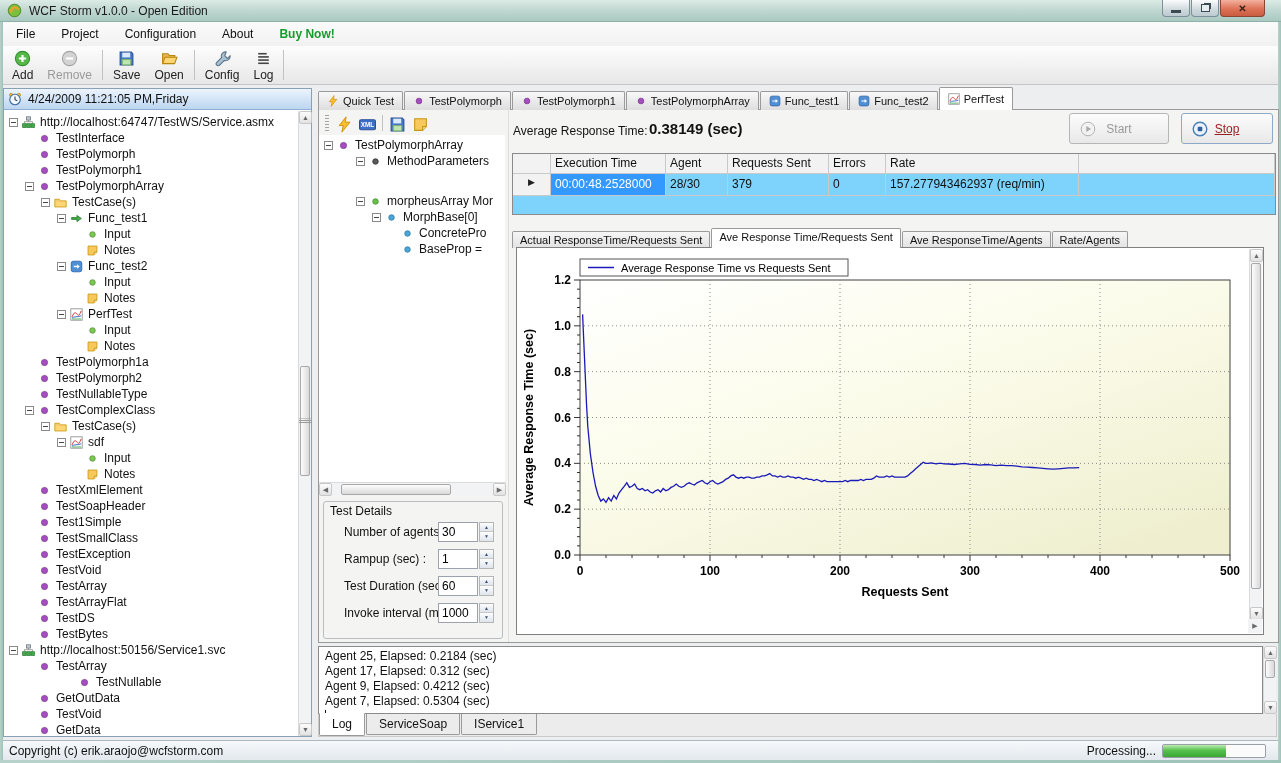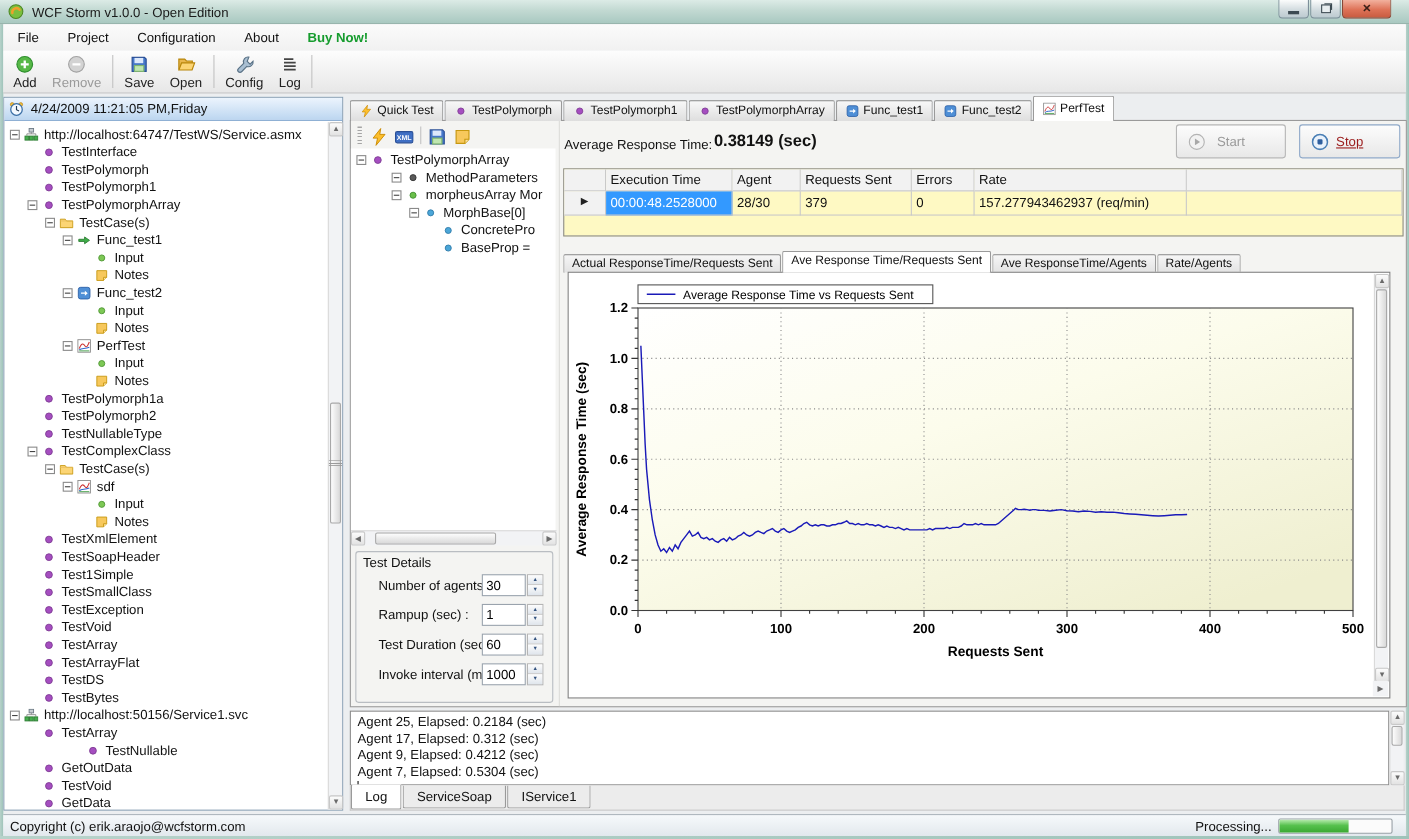--- a/index.html
+++ b/index.html
@@ -95,21 +95,21 @@
   
   #avg-label { position:absolute; left:194px; top:14px; font-size:12px; }
   #avg-value { position:absolute; left:330px; top:10px; font-size:15px; font-weight:bold; }
   .cmd-btn { position:absolute; top:3px; height:31px; border:1px solid #b6b6b6; border-radius:3px;
     background:linear-gradient(180deg,#fcfcfc,#e8e8e8); display:flex; align-items:center; justify-content:center; font-size:12px; }
   #start-btn { left:750px; width:100px; color:#9a9a9a; }
   #stop-btn { left:862px; width:92px; color:#9b1c1c; border-color:#8ea8c8;text-decoration:underline; }
   .cmd-btn .ticon { width:16px; height:16px; position:absolute; left:10px; }
 
   
-  #grid { position:absolute; left:193px; top:43px; width:764px; height:62px; border:1px solid #8a8a8a; background:#fef9c3; font-size:12px; }
+  #grid { position:absolute; left:193px; top:43px; width:764px; height:62px; border:1px solid #8a8a8a; background:#7dd3fc; font-size:12px; }
   .g-row { display:flex; }
   .g-cell { border-right:1px solid #c9c9c9; border-bottom:1px solid #c9c9c9; padding:2px 4px;
     overflow:hidden; white-space:nowrap; flex:none; }
   .g-head .g-cell { background:#f2f2f2; height:20px; }
   .g-body .g-cell { height:22px; padding-top:3px; }
   .g-sel { background:#f2f2f2; text-align:center; font-size:9px; color:#222; }
   .g-cell.selected { background:#3399ff; color:#fff; }
 
   
   #chart-tabs { position:absolute; left:193px; top:118px; display:flex; align-items:flex-end; }
@@ -733,21 +733,21 @@
       </div>
       <div class="tree-row" style="padding-left: 21px; justify-content: center;">
         <span class="expander"></span>
         <span class="ticon" style="width: 13px; height: 13px;">
           <svg viewBox="0 0 16 16">
             <circle cx="8" cy="8" r="3.4" fill="#5a5a5a" stroke="#333"></circle>
           </svg>
         </span>
         <span class="tlabel">MethodParameters</span>
       </div>
-      <div class="tree-row" style="padding-left: 37px;">
+      <div class="tree-row" style="padding-left: 37px; margin-top: 24px;">
         <span class="expander"></span>
         <span class="ticon" style="width: 13px; height: 13px;">
           <svg viewBox="0 0 16 16">
             <circle cx="8" cy="8" r="3.4" fill="#6abf4b" stroke="#3f8f2f"></circle>
           </svg>
         </span>
         <span class="tlabel">morpheusArray Mor</span>
       </div>
       <div class="tree-row" style="padding-left: 53px;">
         <span class="expander"></span>

